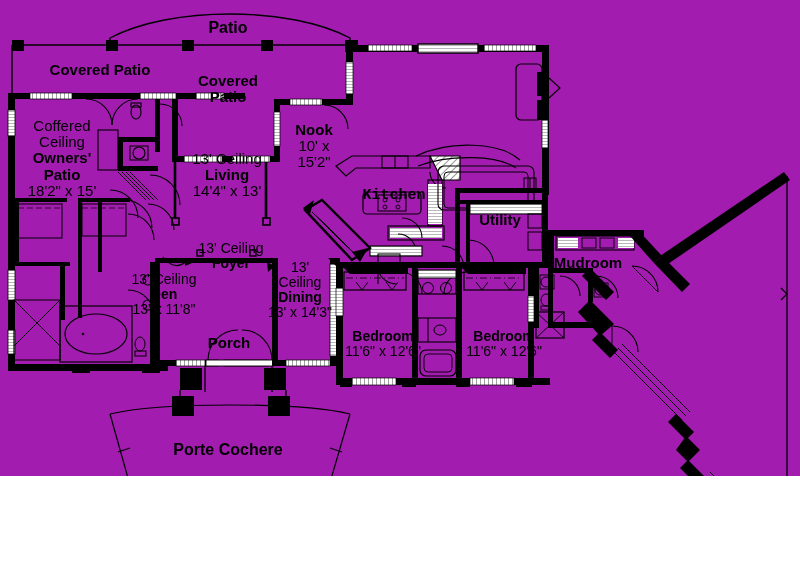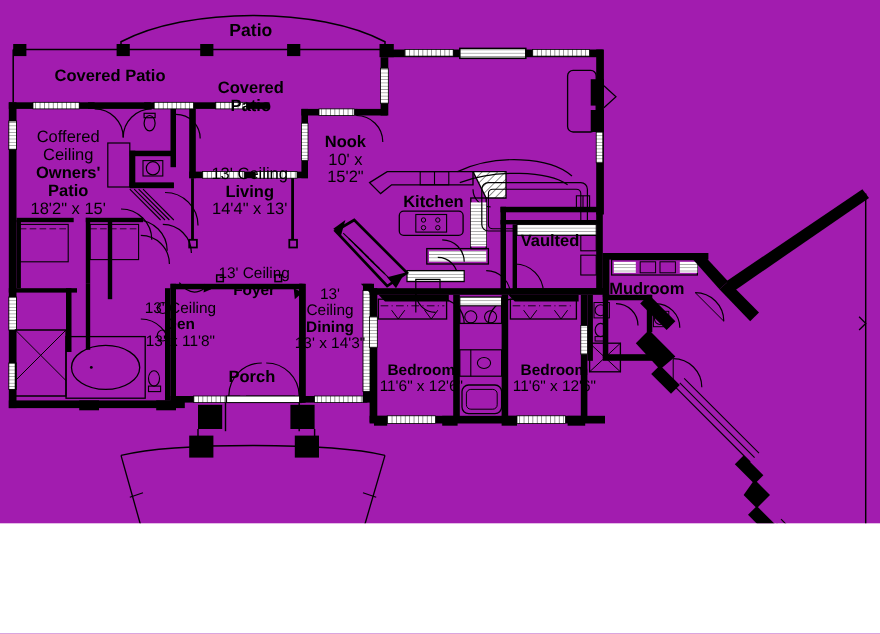--- a/index.html
+++ b/index.html
@@ -483,23 +483,23 @@
     <span class="n">14'4" x 13'</span>
   </div>
 
   <div class="lbl sz15" style="left:314px; top:146px;">
     <span class="b">Nook</span>
     <span class="n">10' x</span>
     <span class="n">15'2"</span>
   </div>
 
 
-  <div class="lbl bold sz15" style="left:394px; top:184px;">Kitchen</div>
-
-  <div class="lbl bold sz15" style="left:500px; top:220px;">Vaulted</div>
+  <div class="lbl bold sz15" style="left:394px; top:196px;font-family:Liberation Mono, monospace;">Kitchen</div>
+
+  <div class="lbl bold sz15" style="left:500px; top:220px;">Utility</div>
 
   <div class="lbl bold sz15" style="left:588px; top:263px;">Mudroom</div>
 
   <div class="lbl sz14" style="left:231px; top:256px;">
     <span class="n">13' Ceiling</span>
     <span class="b">Foyer</span>
   </div>
 
   <div class="lbl sz14" style="left:164px; top:295px;">
     <span class="n">13' Ceiling</span>
@@ -519,15 +519,16 @@
     <span class="n">11'6" x 12'6"</span>
   </div>
 
   <div class="lbl sz14" style="left:504px; top:344px;">
     <span class="b">Bedroom</span>
     <span class="n">11'6" x 12'6"</span>
   </div>
 
   <div class="lbl bold sz15" style="left:229px; top:343px;">Porch</div>
 
+  <div class="lbl bold sz16" style="left:228px; top:450px;">Porte Cochere</div>
 
 
 </div>
 
 </body></html>

